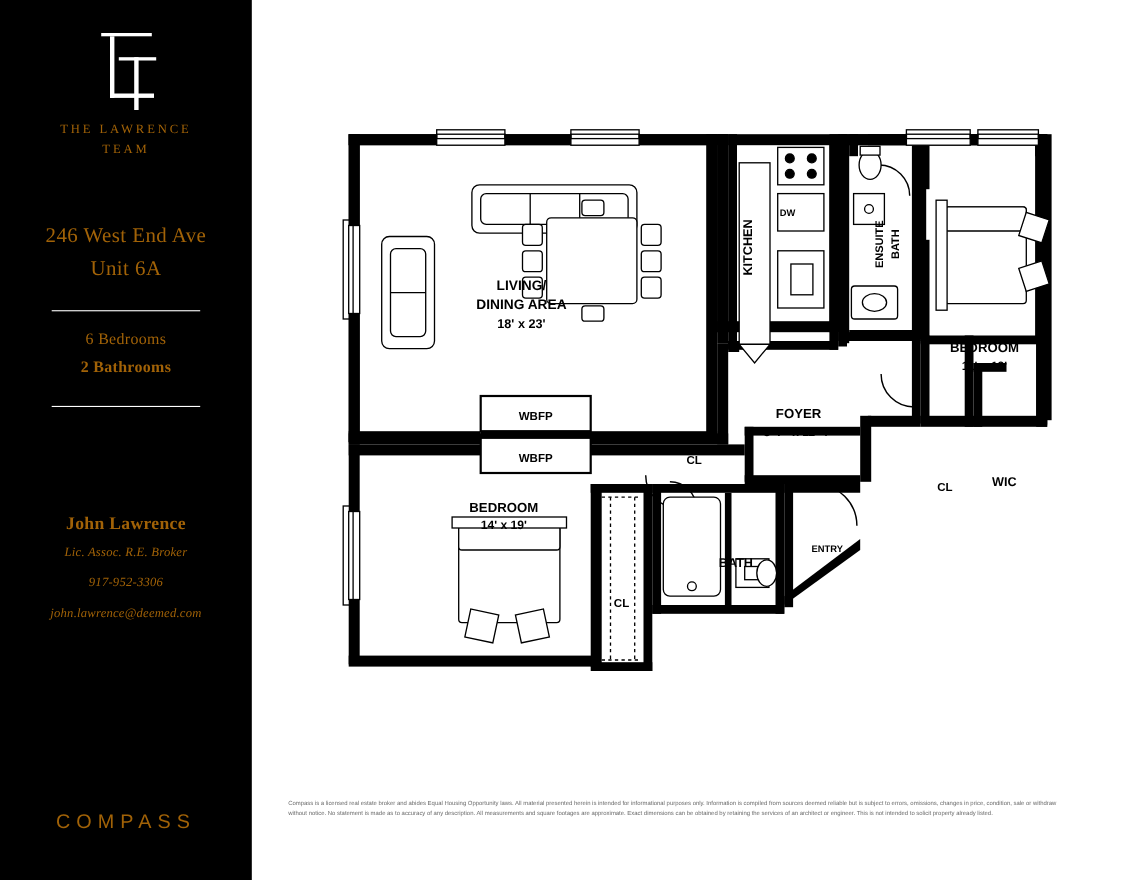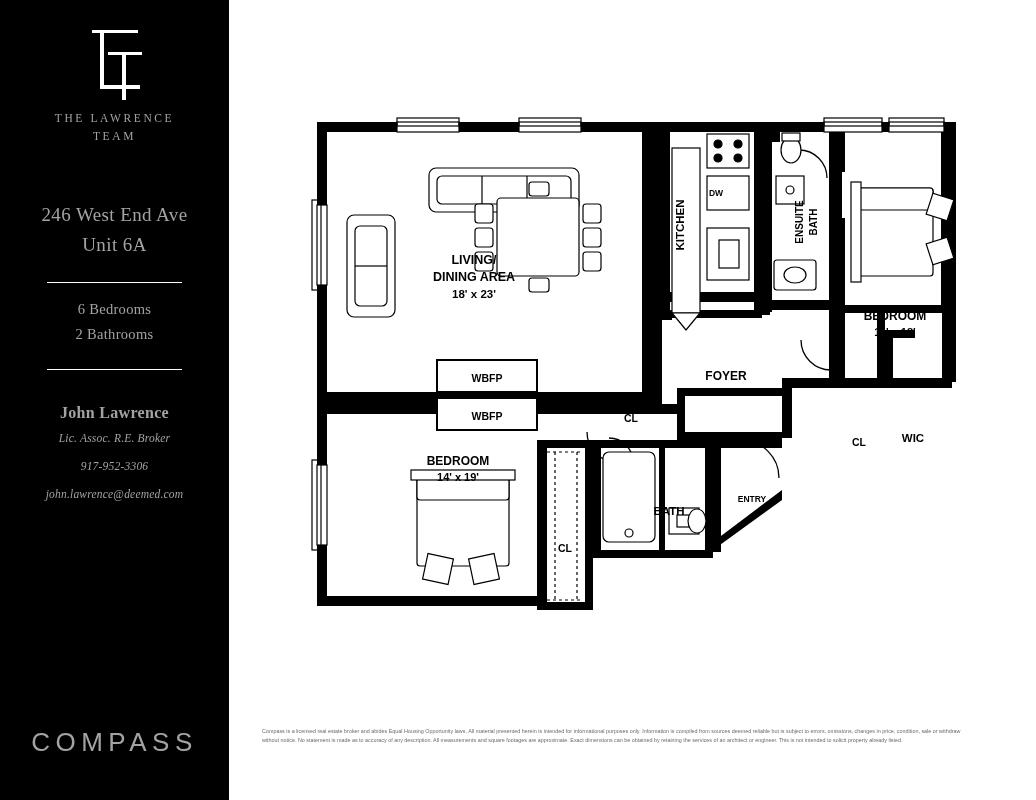--- a/index.html
+++ b/index.html
@@ -10,21 +10,21 @@
     font-family: "Liberation Sans", sans-serif;
     overflow: hidden;
     position: relative;
   }
 
   
   #sidebar {
     position: absolute; left: 0; top: 0;
     width: 229px; height: 800px;
     background: #000000;
-    color: #a3a3a3;
+    color: #a16207;
     display: flex; flex-direction: column; align-items: center;
   }
   #logo-mark {
     margin-top: 28px;
     width: 90px; height: 72px;
     position: relative;
   }
   #logo-mark .bar-top {
     position: absolute; left: 22px; top: 2px;
     width: 46px; height: 3px; background: #fff;
@@ -69,38 +69,38 @@
   }
   .rule {
     width: 135px; height: 1px; background: #ffffff;
     margin: 26px 0 0 0;
   }
   .spec {
     margin-top: 18px;
     font-size: 14.5px; letter-spacing: .3px;
     font-family: "Liberation Serif", serif;
   }
-  .spec.second { margin-top: 8px; }
+  .spec.second { margin-top: 8px; font-weight: bold; }
   .rule2 { margin-top: 26px; }
   .agent-name {
-    margin-top: 34px;
+    margin-top: 98px;
     font-size: 16px; font-weight: bold; letter-spacing: .3px;
     font-family: "Liberation Serif", serif;
   }
   .agent-line {
     margin-top: 10px;
     font-size: 11.5px; letter-spacing: .2px;
     font-family: "Liberation Serif", serif;
     font-style: italic;
   }
   .agent-line.tight { margin-top: 16px; }
   #compass-logo {
     position: absolute; left: 0; bottom: 42px;
     width: 229px; text-align: center;
-    font-size: 26px; letter-spacing: 5.5px;
+    font-size: 18px; letter-spacing: 5.5px;
     font-family: "Liberation Sans", sans-serif;
   }
 
   
   #plan {
     position: absolute; left: 229px; top: 0;
     width: 807px; height: 800px;
     background: #ffffff;
   }
   #plan svg { display: block; }

